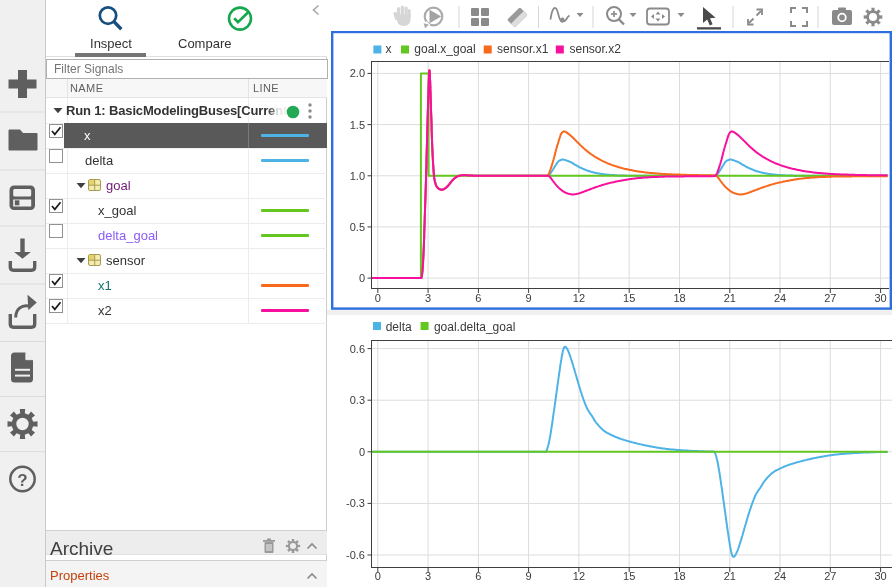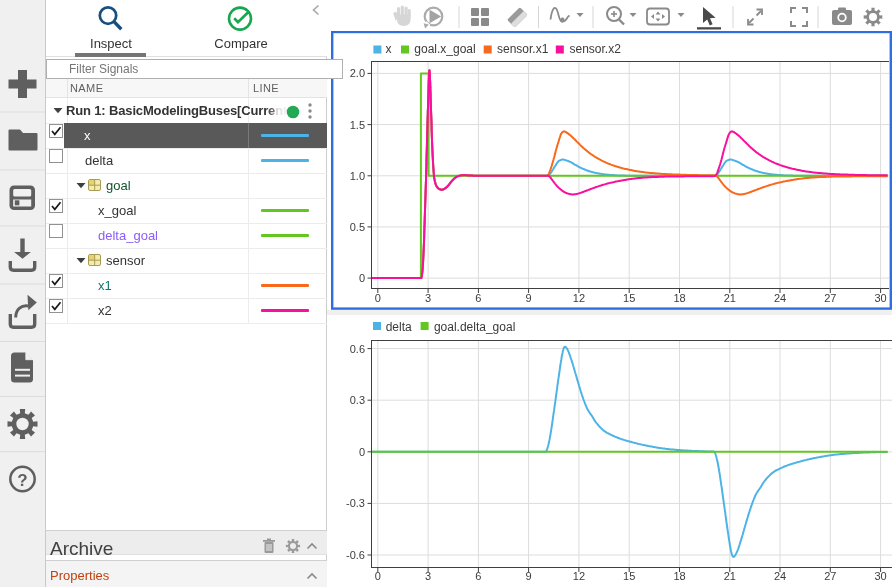--- a/index.html
+++ b/index.html
@@ -237,25 +237,25 @@
 <svg width="32" height="32" viewBox="0 0 32 32" style="position:absolute;left:95px;top:3px">
       <circle cx="13" cy="12.6" r="8.2" fill="none" stroke="#174f7e" stroke-width="2.7"></circle>
       <line x1="19" y1="18.6" x2="26.3" y2="26.2" stroke="#174f7e" stroke-width="3.4"></line>
     </svg>
 <div style="position:absolute;left:46px;top:36px;width:130px;text-align:center;font-size:13px;font-weight:normal;color:#333">Inspect</div>
 <div style="position:absolute;left:75px;top:53px;width:71px;height:3.5px;background:#757575"></div>
 <svg width="32" height="32" viewBox="0 0 32 32" style="position:absolute;left:225px;top:4px">
       <circle cx="15" cy="14.6" r="11" fill="none" stroke="#17a74f" stroke-width="2.6"></circle>
       <path d="M9.2 14.3 L13 18.2 L24.4 7" fill="none" stroke="#17a74f" stroke-width="2.7"></path>
     </svg>
-<div style="position:absolute;left:178px;top:36px;width:126px;text-align:center;font-size:13px;color:#333">Compare</div>
+<div style="position:absolute;left:178px;top:36px;width:126px;font-size:13px;color:#333">Compare</div>
 <svg width="10" height="12" viewBox="0 0 10 12" style="position:absolute;left:311px;top:4px">
       <path d="M7.5 1.5 L2.5 6 L7.5 10.5" fill="none" stroke="#a8a8a8" stroke-width="1.6"></path>
     </svg>
-<div style="position:absolute;left:46px;top:59px;width:273px;height:18px;background:#ffffff;border:1px solid #b0b0b0;font-size:12px;color:#757575;line-height:18px;padding-left:22px;box-sizing:content-box">Filter Signals</div>
+<div style="position:absolute;left:46px;top:59px;width:273px;height:18px;background:#ffffff;border:1px solid #b0b0b0;font-size:12px;color:#757575;line-height:18px;padding-left:7px;box-sizing:content-box">Filter Signals</div>
 <div style="position:absolute;left:46px;top:79px;width:281px;height:19px;background:#f7f7f7;border-bottom:1px solid #e3e3e3"></div>
 <div style="position:absolute;left:70px;top:82px;font-size:11px;color:#5f5f5f;letter-spacing:0.4px">NAME</div>
 <div style="position:absolute;left:253px;top:82px;font-size:11px;color:#5f5f5f;letter-spacing:0.4px">LINE</div>
 <div style="position:absolute;left:67px;top:79px;width:1px;height:19px;background:#e3e3e3"></div>
 <div style="position:absolute;left:248px;top:79px;width:1px;height:19px;background:#e3e3e3"></div>
 <div style="position:absolute;left:46px;top:123px;width:281px;height:1px;background:#ececec"></div>
 <div style="position:absolute;left:46px;top:148px;width:281px;height:1px;background:#ececec"></div>
 <div style="position:absolute;left:46px;top:173px;width:281px;height:1px;background:#ececec"></div>
 <div style="position:absolute;left:46px;top:198px;width:281px;height:1px;background:#ececec"></div>
 <div style="position:absolute;left:46px;top:223px;width:281px;height:1px;background:#ececec"></div>
@@ -293,21 +293,21 @@
 <div style="position:absolute;left:260.5px;top:158.5px;width:48px;height:3.5px;background:#4db3e6;border-radius:1px"></div>
 <svg width="10" height="7" viewBox="0 0 10 7" style="position:absolute;left:76px;top:182px">
       <path d="M0.5 1 h9 l-4.5 5.2 Z" fill="#3f3f3f"></path>
     </svg>
 <svg width="14" height="13" viewBox="0 0 14 13" style="position:absolute;left:88px;top:179px">
       <rect x="0.5" y="0.5" width="12" height="11" rx="1.5" fill="#f4ecae" stroke="#a79c54" stroke-width="1"></rect>
       <rect x="1" y="1" width="5.7" height="5" fill="#e7d36e"></rect>
       <line x1="6.7" y1="1" x2="6.7" y2="12" stroke="#a79c54" stroke-width="1"></line>
       <line x1="1" y1="6.2" x2="13" y2="6.2" stroke="#a79c54" stroke-width="1"></line>
     </svg>
-<div style="position:absolute;left:106px;top:178px;font-size:13px;color:#14532d">goal</div>
+<div style="position:absolute;left:106px;top:178px;font-size:13px;color:#701a75">goal</div>
 <svg width="16" height="16" viewBox="0 0 16 16" style="position:absolute;left:48.5px;top:199px">
       <rect x="0.5" y="0.5" width="13" height="13" fill="#ffffff" stroke="#919191" stroke-width="1"></rect>
       <path d="M3 7 L5.8 10.3 L11.5 3.2" fill="none" stroke="#1a1a1a" stroke-width="1.7"></path>
     </svg>
 <div style="position:absolute;left:98px;top:203px;font-size:13px;color:#333">x_goal</div>
 <div style="position:absolute;left:260.5px;top:208.5px;width:48px;height:3.5px;background:#63c71f;border-radius:1px"></div>
 <svg width="16" height="16" viewBox="0 0 16 16" style="position:absolute;left:48.5px;top:224px">
       <rect x="0.5" y="0.5" width="13" height="13" fill="#ffffff" stroke="#919191" stroke-width="1"></rect>
     </svg>
 <div style="position:absolute;left:98px;top:228px;font-size:13px;color:#8b5cf6">delta_goal</div>

